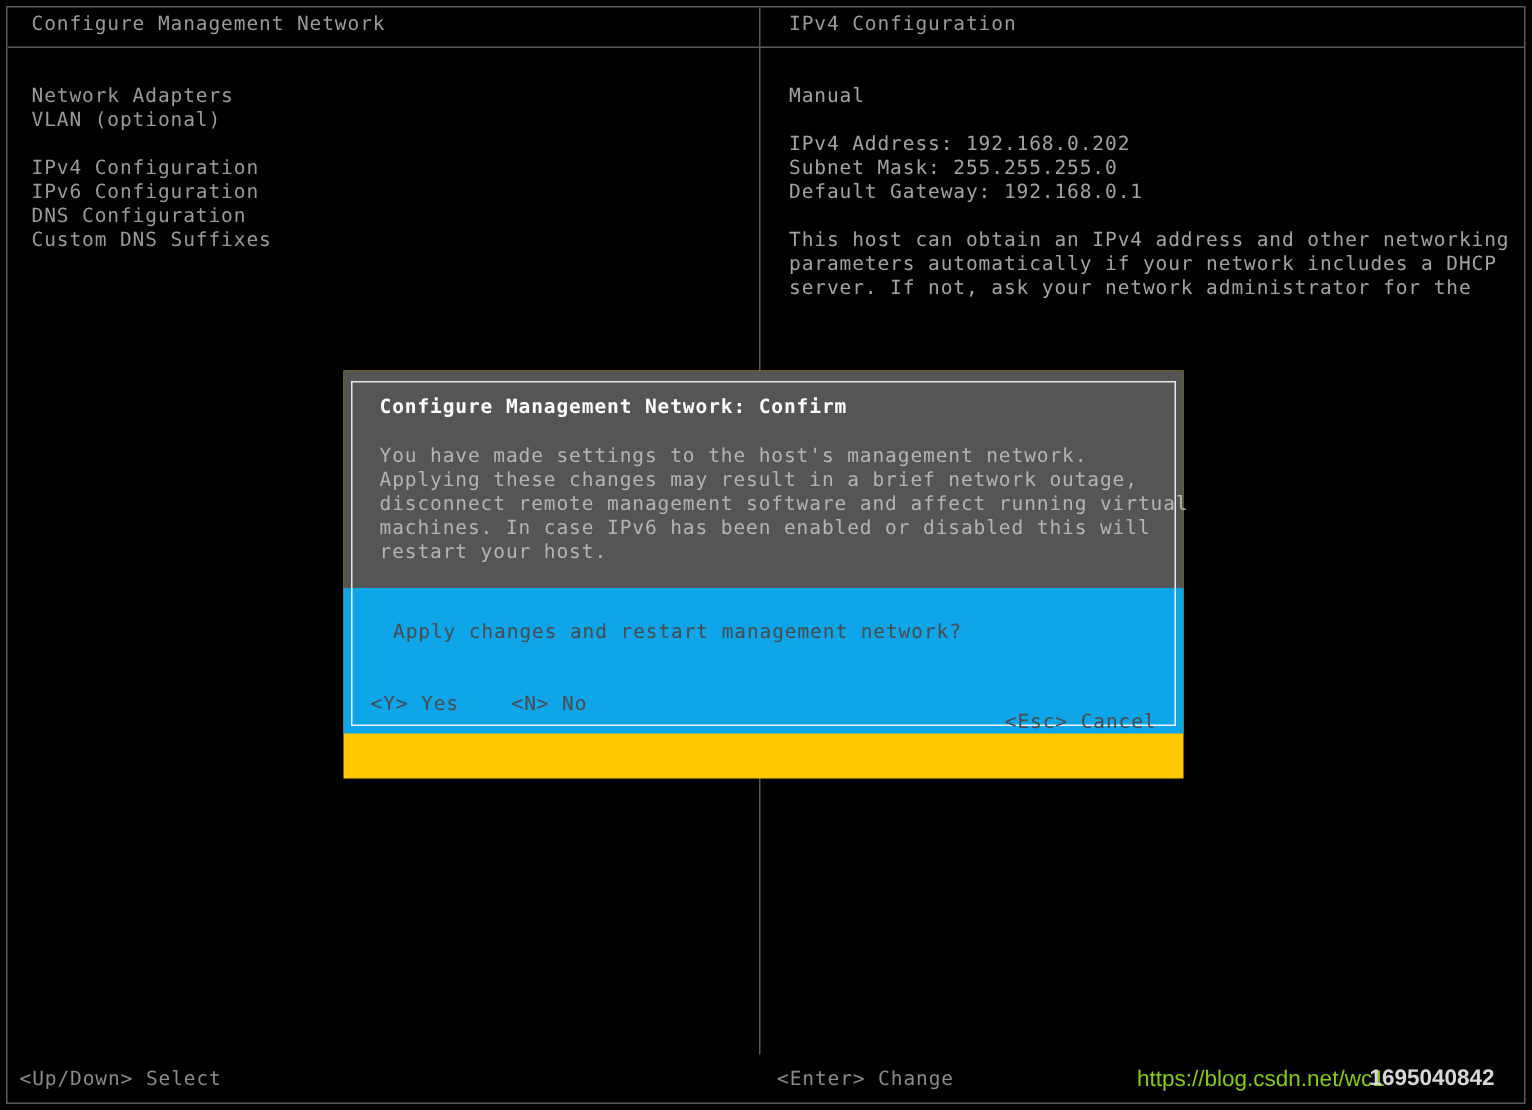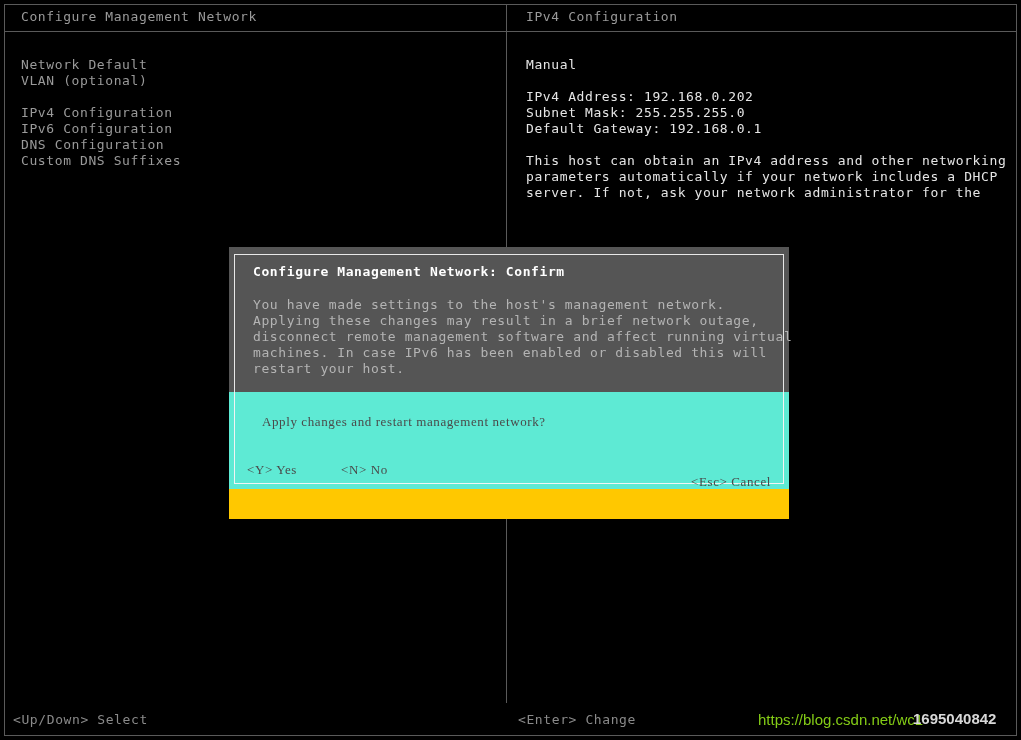--- a/index.html
+++ b/index.html
@@ -79,21 +79,21 @@
   
   #detail {
     position: absolute;
     left: 526px;
     top: 57px;
     width: 480px;
   }
   .detail-line {
     font-size: 13px;
     line-height: 16px;
-    color: #e5e5e5;
+    color: #a3a3a3;
     letter-spacing: 0.6px;
     white-space: pre;
   }
   .detail-indent { padding-left: 0px; }
   .detail-gap { height: 16px; }
 
   
   #dialog {
     position: absolute;
     left: 229px;
@@ -146,23 +146,22 @@
     letter-spacing: 0.6px;
     white-space: pre;
   }
 
   #dialog-yellow {
     position: absolute;
     left: 0;
     top: 145px;
     width: 560px;
     height: 97px;
-    background: #5eead4;
-    box-sizing: border-box;
-    font-family: Liberation Serif, serif;
+    background: #0ea5e9;
+    box-sizing: border-box;
   }
   #dialog-yellow-inner {
     position: absolute;
     left: 5px;
     top: 0;
     right: 5px;
     bottom: 5px;
     border: 1px solid #f3f3f3;
     border-top: none;
     box-sizing: border-box;
@@ -232,21 +231,21 @@
 
   <div id="frame"></div>
   <div id="title-rule"></div>
   <div id="panel-divider"></div>
 
   <div class="panel-title" id="left-title">Configure Management Network</div>
 
   <div class="panel-title" id="right-title">IPv4 Configuration</div>
 
   <div id="menu">
-    <div class="menu-item">Network Default</div>
+    <div class="menu-item">Network Adapters</div>
     <div class="menu-item">VLAN (optional)</div>
     <div class="menu-gap"></div>
     <div class="menu-item">IPv4 Configuration</div>
     <div class="menu-item">IPv6 Configuration</div>
     <div class="menu-item">DNS Configuration</div>
     <div class="menu-item">Custom DNS Suffixes</div>
   </div>
 
   <div id="detail">
     <div class="detail-line">Manual</div>

